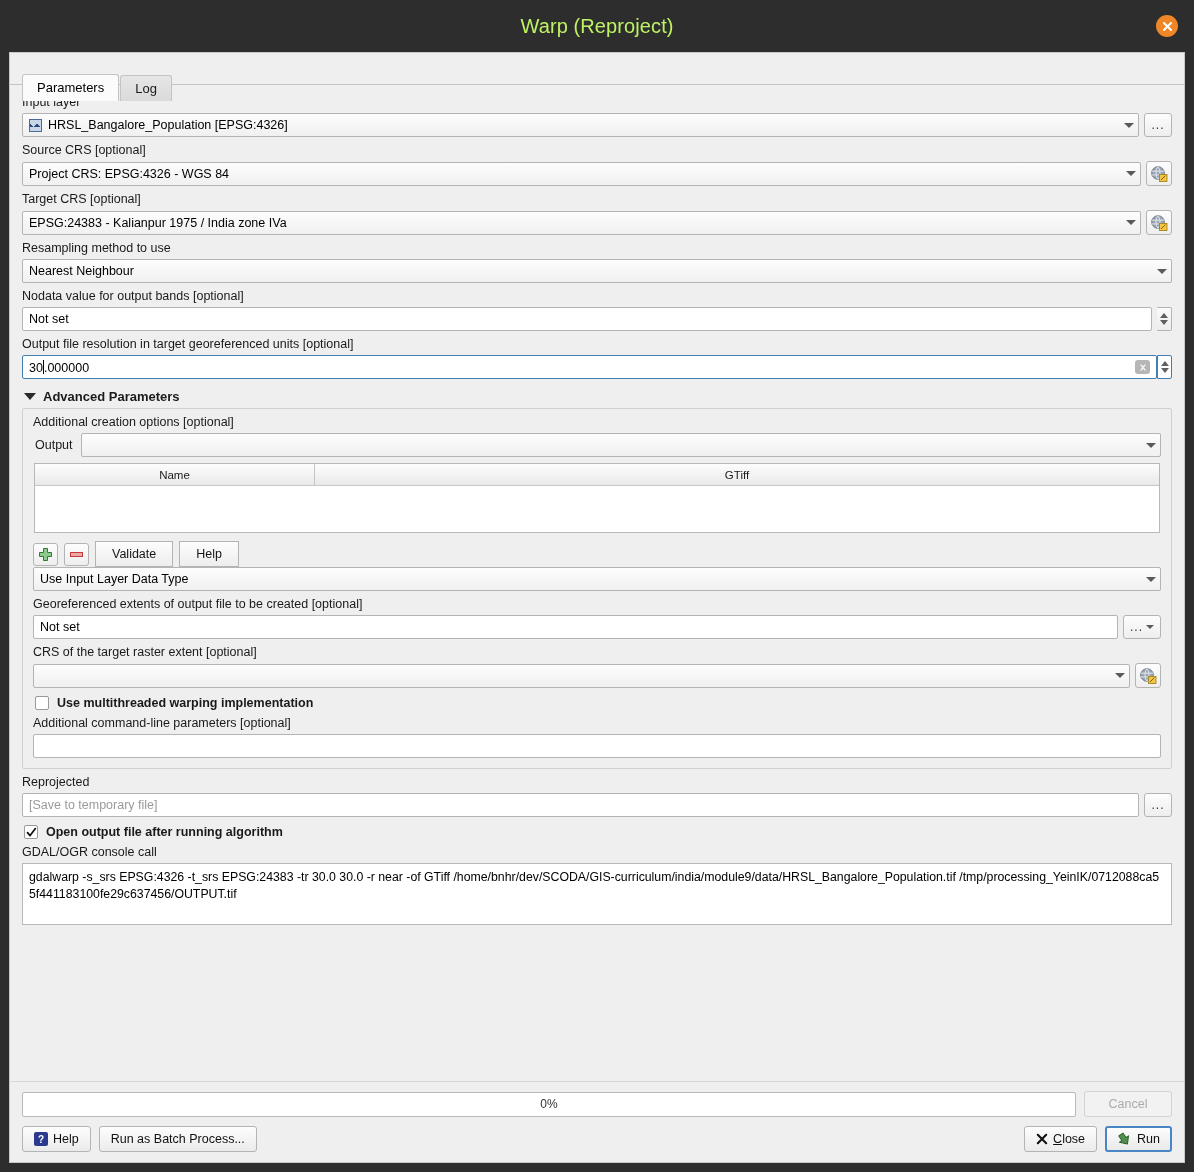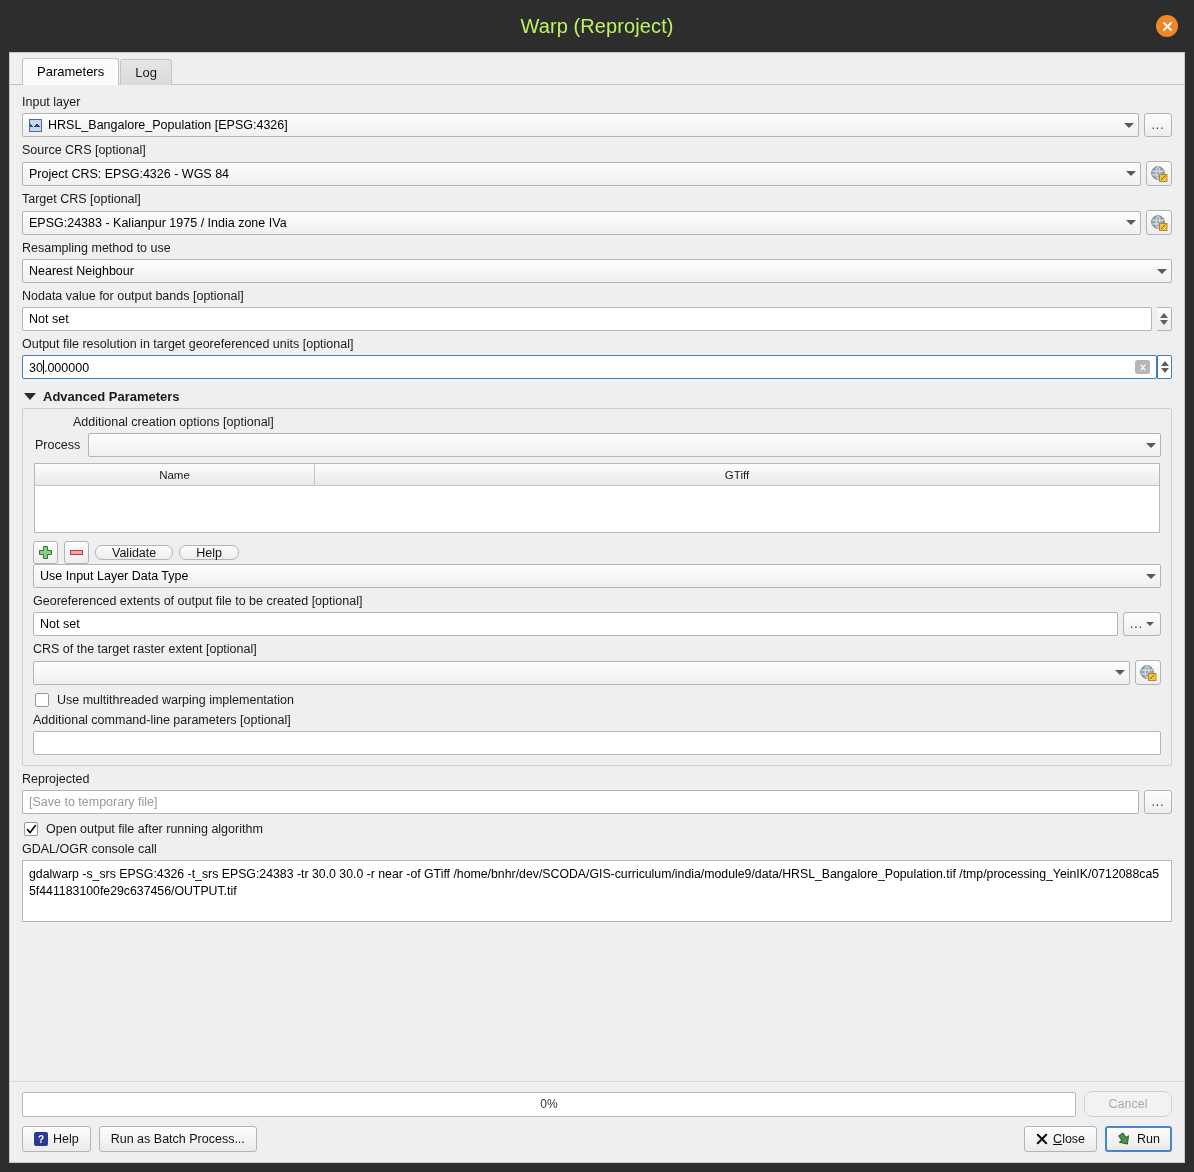--- a/index.html
+++ b/index.html
@@ -58,21 +58,21 @@
   }
   .tab {
     padding: 5px 14px 4px 14px;
     font-size: 13px; color: #1a1a1a;
     border: 1px solid #c4c4c4;
     border-bottom: none;
     border-radius: 3px 3px 0 0;
     background: linear-gradient(#e6e6e6, #dadada);
     margin-right: 1px;
     cursor: pointer;
-    position: relative; top: 1px;
+    position: relative; top: 17px;
     line-height: 16px;
   }
   .tab.active {
     background: #fbfbfb;
     color: #000;
     padding-bottom: 5px;
     z-index: 2;
   }
 
   
@@ -226,28 +226,28 @@
   .opt-toolbar { display: flex; align-items: center; gap: 6px; margin-top: 8px; }
   .icon-btn {
     width: 25px; height: 23px;
     border: 1px solid #b4b4b4; border-radius: 3px;
     background: linear-gradient(#fdfdfd,#eeeeee);
     display: flex; align-items: center; justify-content: center;
     cursor: pointer;
   }
   .txt-btn {
     height: 15px;
-    border: 1px solid #b4b4b4; border-radius: 7px;
+    border: 1px solid #b4b4b4; border-radius: 0;
     background: linear-gradient(#fdfdfd,#ededed);
     font-size: 12.5px; color: #151515;
     display: flex; align-items: center; justify-content: center;
-    padding: 1px 16px; cursor: pointer;
-  }
-
-  .checkrow { display: flex; align-items: center; gap: 8px; margin: 8px 0 2px 2px; }
+    padding: 12px 16px; cursor: pointer;
+  }
+
+  .checkrow { display: flex; align-items: center; gap: 8px; margin: 8px 0 2px 2px; font-weight: bold; }
   .checkbox {
     width: 14px; height: 14px;
     border: 1px solid #9a9a9a; border-radius: 2px;
     background: #fff; flex: 0 0 auto;
     display: flex; align-items: center; justify-content: center;
     cursor: pointer;
   }
   .check-label { font-size: 12.5px; color: #1a1a1a; }
 
   .placeholder { color: #9a9a9a; }
@@ -274,21 +274,21 @@
   .progress-row { display: flex; align-items: center; gap: 8px; }
   .progress {
     flex: 1 1 auto; height: 25px;
     border: 1px solid #b9b9b9; border-radius: 2px;
     background: #ffffff;
     display: flex; align-items: center; justify-content: center;
     font-size: 12px; color: #333;
   }
   .cancel-btn {
     width: 88px; height: 26px;
-    border: 1px solid #d2d2d2; border-radius: 8px;
+    border: 1px solid #d2d2d2; border-radius: 3px;
     background: #f2f2f2;
     color: #aaaaaa; font-size: 12.5px;
     display: flex; align-items: center; justify-content: center;
   }
   .actions-row {
     display: flex; align-items: center; margin-top: 9px;
   }
   .btn {
     height: 26px;
     border: 1px solid #b4b4b4; border-radius: 3px;
@@ -413,24 +413,24 @@
         </div>
       </div>
 
       <div class="adv-header">
         <span class="adv-tri"></span>
         <span class="adv-title">Advanced Parameters</span>
       </div>
 
       <div class="adv-box">
 
-        <div class="label" style="margin-top:0;margin-left:40px;">Additional creation options [optional]</div>
+        <div class="label" style="margin-top:0;">Additional creation options [optional]</div>
 
         <div class="profile-row">
-          <span class="profile-label">Process</span>
+          <span class="profile-label">Output</span>
           <div class="combo">
             <span class="combotext"></span>
             <span class="arrow-down"></span>
           </div>
         </div>
 
         <div class="table-wrap">
           <div class="table-head">
             <div class="th name">Name</div>
             <div class="th value">GTiff</div>

